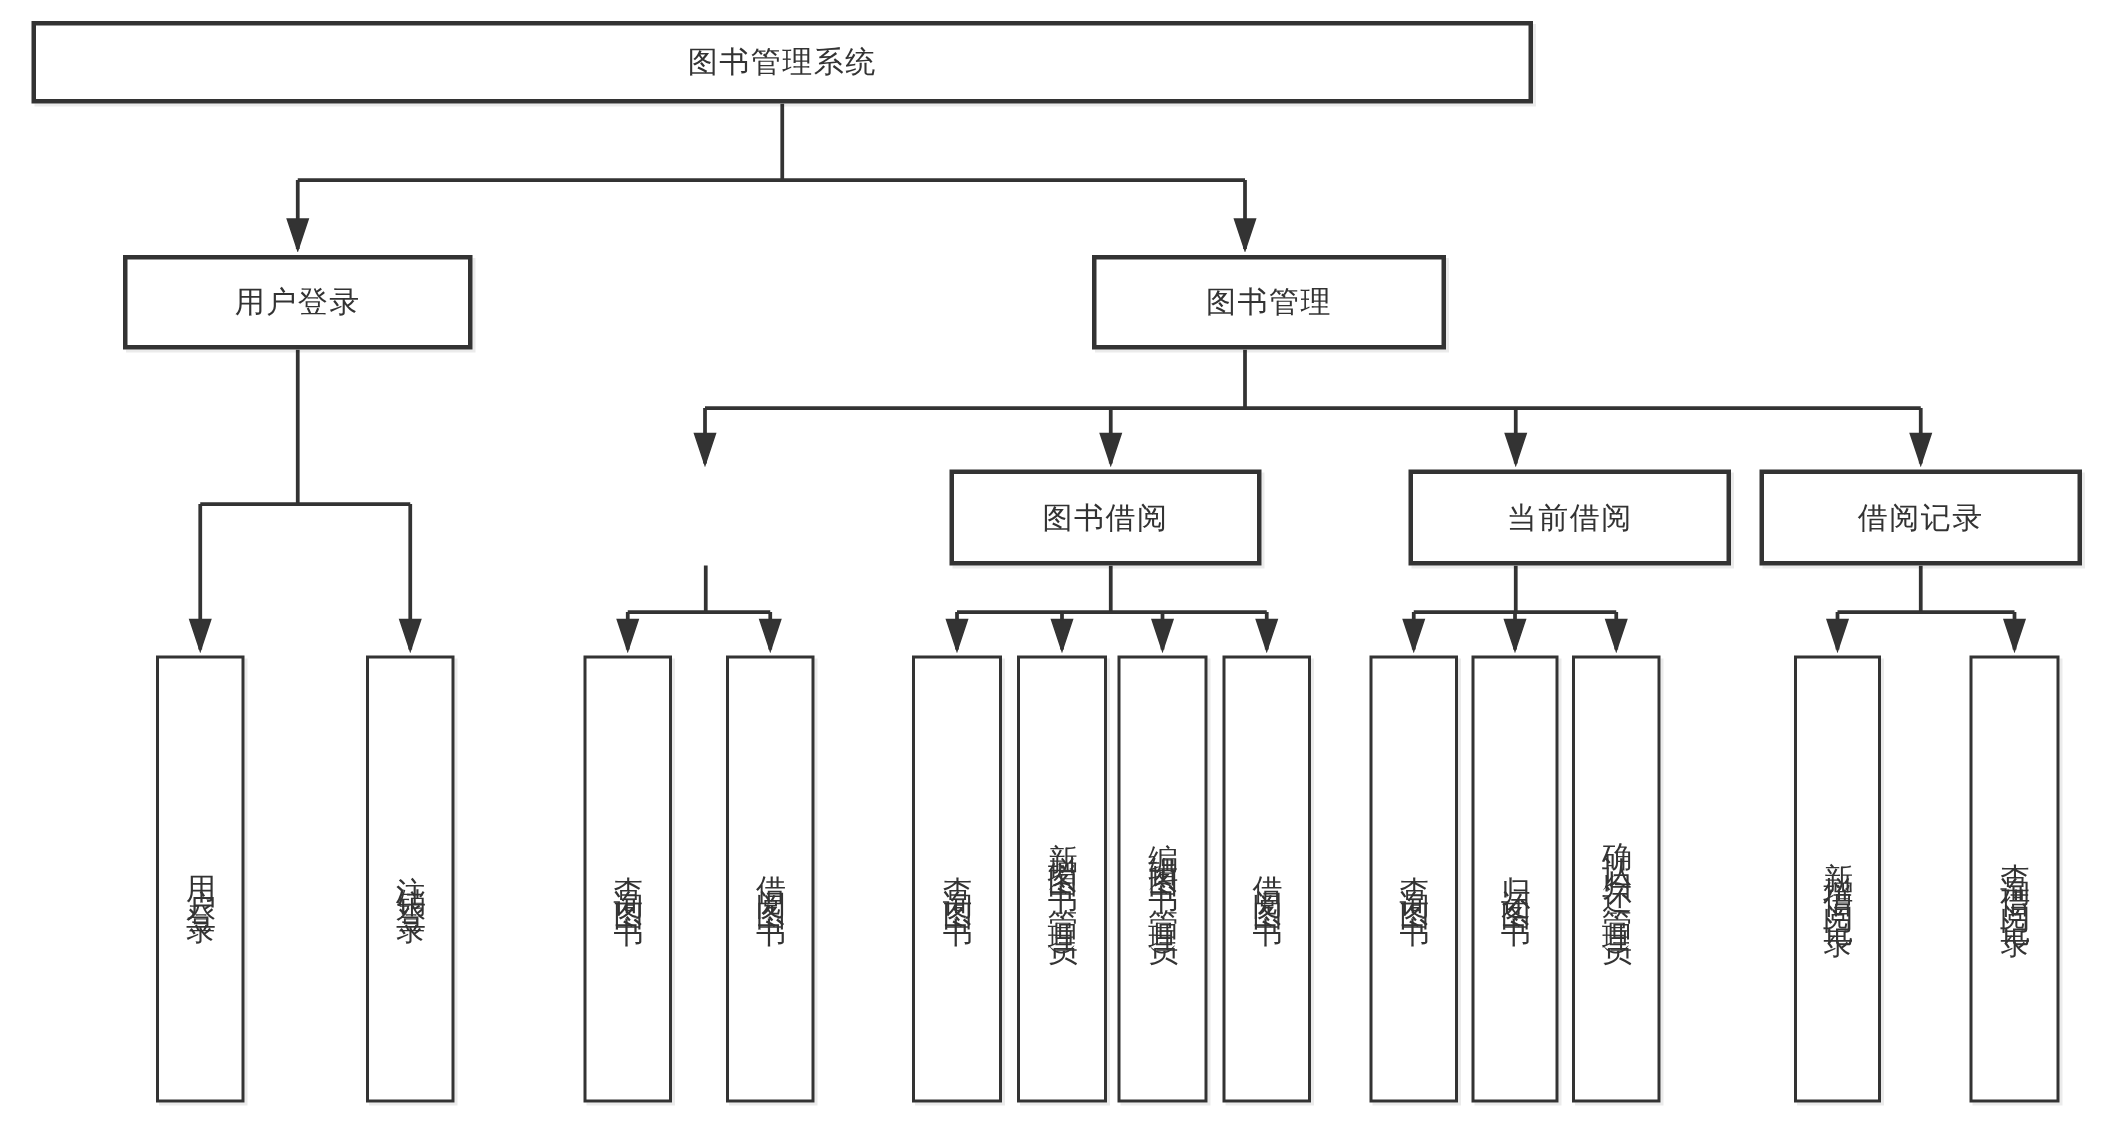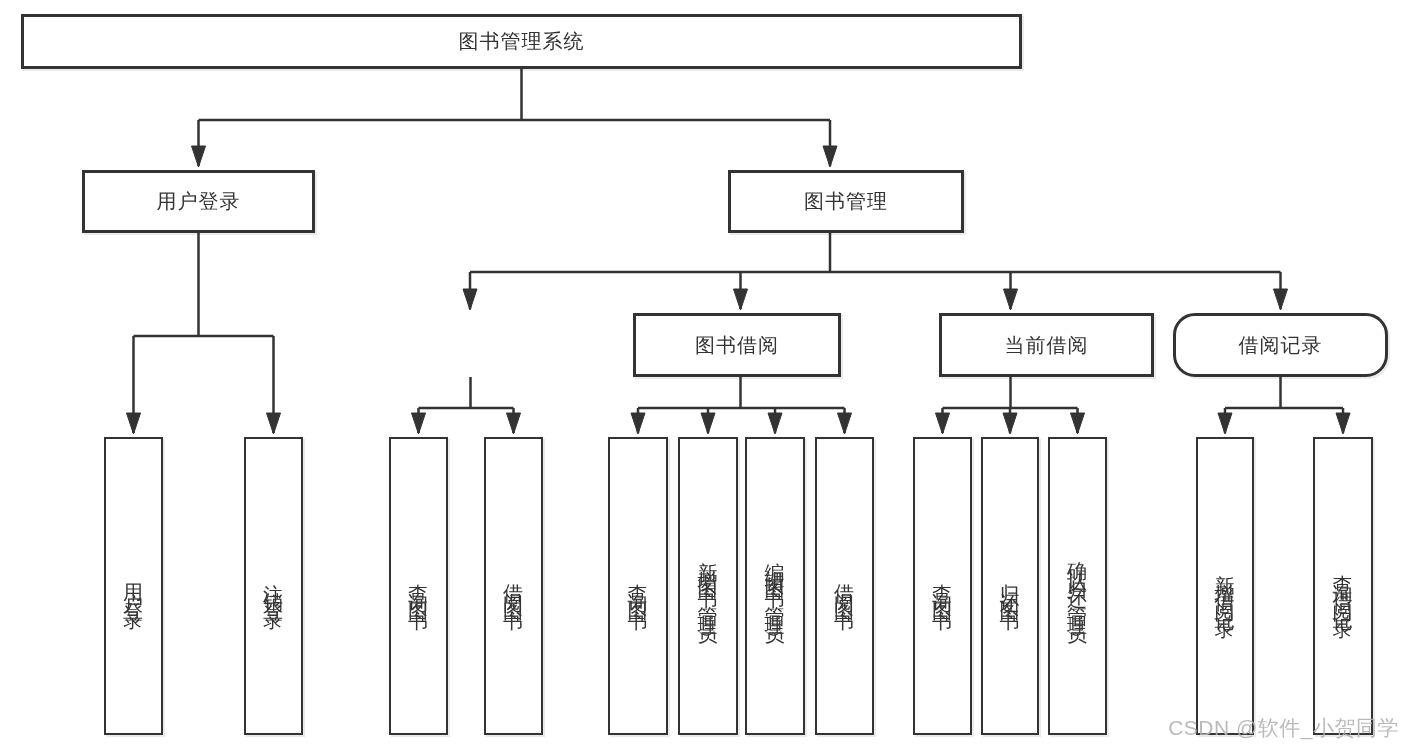--- a/index.html
+++ b/index.html
@@ -128,35 +128,34 @@
     <path class="seg" d="M1343,408 V433" marker-end="url(#arrow)"></path>
   </svg>
 
   <div class="node" style="left:21px; top:14px; width:1001px; height:55px;">图书管理系统</div>
 
   <div class="node" style="left:82px; top:170px; width:233px; height:63px;">用户登录</div>
   <div class="node" style="left:728px; top:170px; width:236px; height:63px;">图书管理</div>
 
   <div class="node" style="left:633px; top:313px; width:208px; height:64px;">图书借阅</div>
   <div class="node" style="left:903px; top:313px; width:215px; height:64px;margin-left:36px;">当前借阅</div>
-  <div class="node" style="left:1173px; top:313px; width:215px; height:64px;border-radius:22px;">借阅记录</div>
+  <div class="node" style="left:1173px; top:313px; width:215px; height:64px;">借阅记录</div>
 
   <div class="leaf" style="left:104px; width:59px;">用户登录</div>
   <div class="leaf" style="left:244px; width:59px;">注销登录</div>
 
   <div class="leaf" style="left:389px; width:59px;">查询图书</div>
   <div class="leaf" style="left:484px; width:59px;">借阅图书</div>
 
   <div class="leaf" style="left:608px; width:60px;">查询图书</div>
   <div class="leaf" style="left:678px; width:60px;">新增图书（管理员）</div>
   <div class="leaf" style="left:745px; width:60px;">编辑图书（管理员）</div>
   <div class="leaf" style="left:815px; width:59px;">借阅图书</div>
 
   <div class="leaf" style="left:913px; width:59px;">查询图书</div>
   <div class="leaf" style="left:981px; width:58px;">归还图书</div>
   <div class="leaf" style="left:1048px; width:59px;">确认归还（管理员）</div>
 
   <div class="leaf" style="left:1196px; width:58px;">新增借阅记录</div>
   <div class="leaf" style="left:1313px; width:60px;">查询借阅记录</div>
 
-  <div class="watermark">CSDN @软件_小贺同学</div>
 
 </div>
 
 </body></html>

